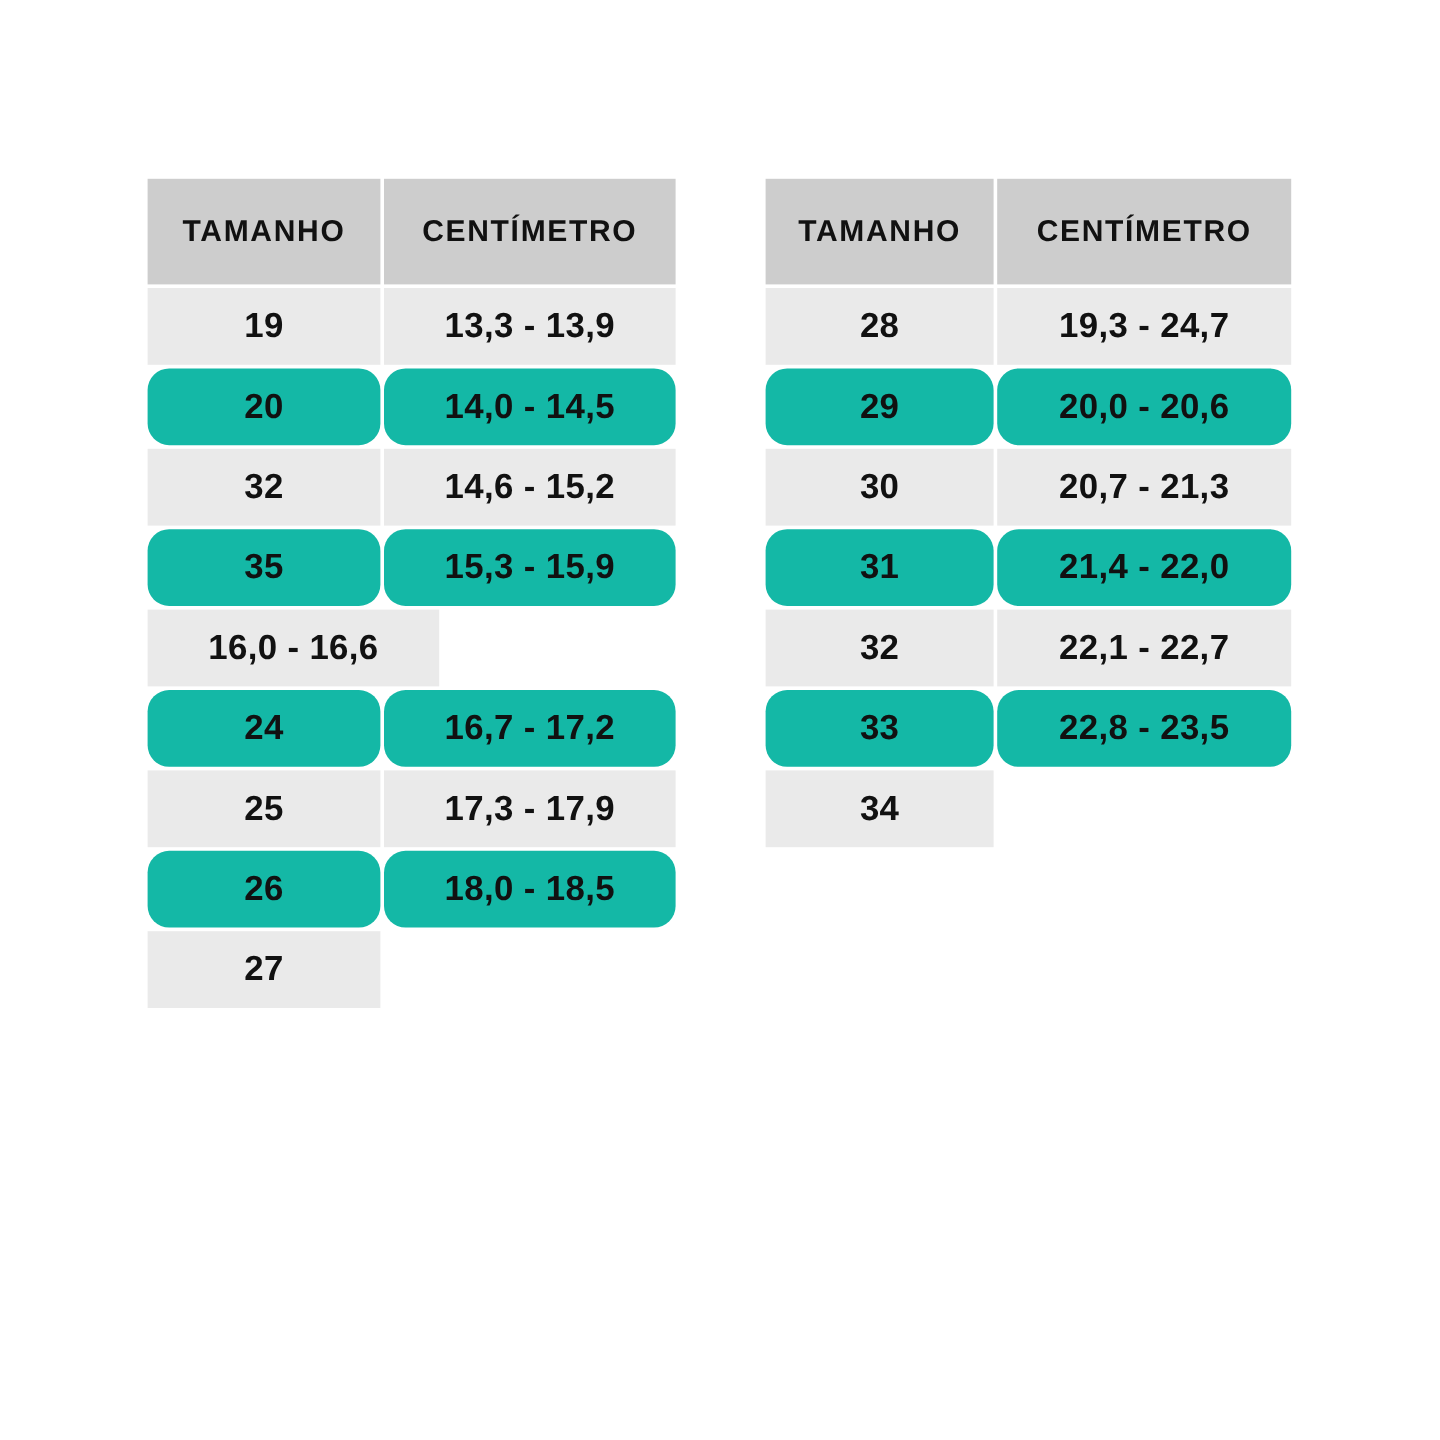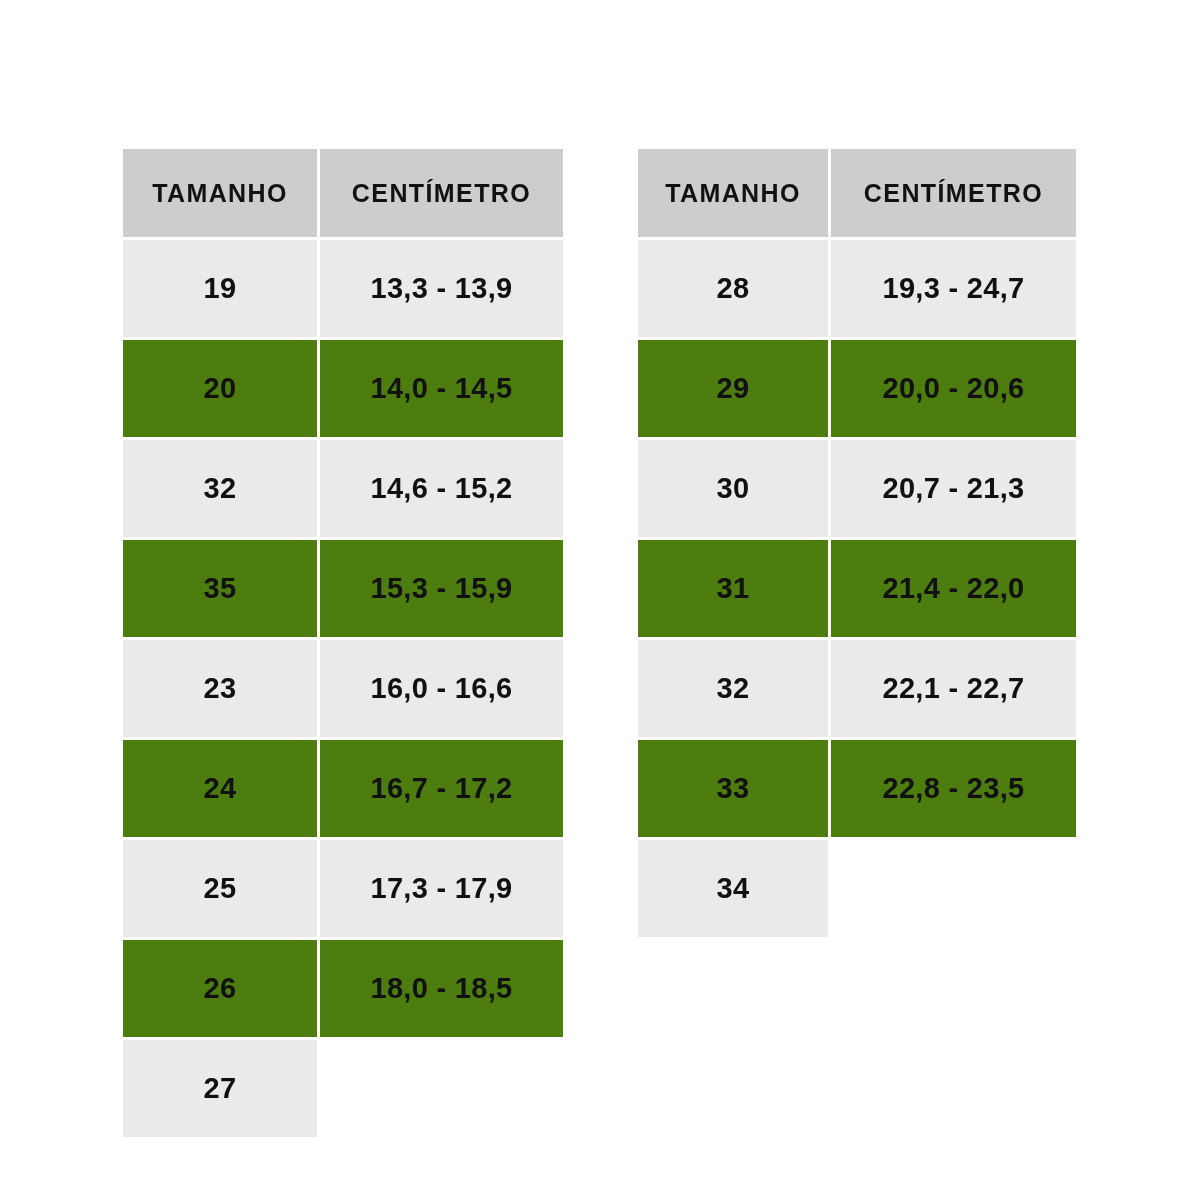--- a/index.html
+++ b/index.html
@@ -53,28 +53,28 @@
 
   .header-row .cell {
     height: 88px;
     background: #cdcdcd;
     font-size: 25px;
     font-weight: bold;
     letter-spacing: 1.4px;
   }
 
   .body-row .cell {
-    height: 97px;
+    height: 64px;
     font-size: 29px;
     font-weight: bold;
     letter-spacing: 0.3px;
   }
 
   .body-row.shade-light .cell { background: #eaeaea; }
-  .body-row.shade-dark  .cell { background: #4d7c0f; }
+  .body-row.shade-dark  .cell { background: #14b8a6; border-radius: 18px; }
 </style>
 </head>
 <body>
 
 <div id="size-chart">
 
   <div class="size-table left-table">
     <div class="table-row header-row">
       <div class="cell col-size">TAMANHO</div>
       <div class="cell col-cm">CENTÍMETRO</div>
@@ -90,21 +90,20 @@
     </div>
     <div class="table-row body-row shade-light">
       <div class="cell col-size">32</div>
       <div class="cell col-cm">14,6 - 15,2</div>
     </div>
     <div class="table-row body-row shade-dark">
       <div class="cell col-size">35</div>
       <div class="cell col-cm">15,3 - 15,9</div>
     </div>
     <div class="table-row body-row shade-light">
-      <div class="cell col-size">23</div>
       <div class="cell col-cm">16,0 - 16,6</div>
     </div>
     <div class="table-row body-row shade-dark">
       <div class="cell col-size">24</div>
       <div class="cell col-cm">16,7 - 17,2</div>
     </div>
     <div class="table-row body-row shade-light">
       <div class="cell col-size">25</div>
       <div class="cell col-cm">17,3 - 17,9</div>
     </div>

